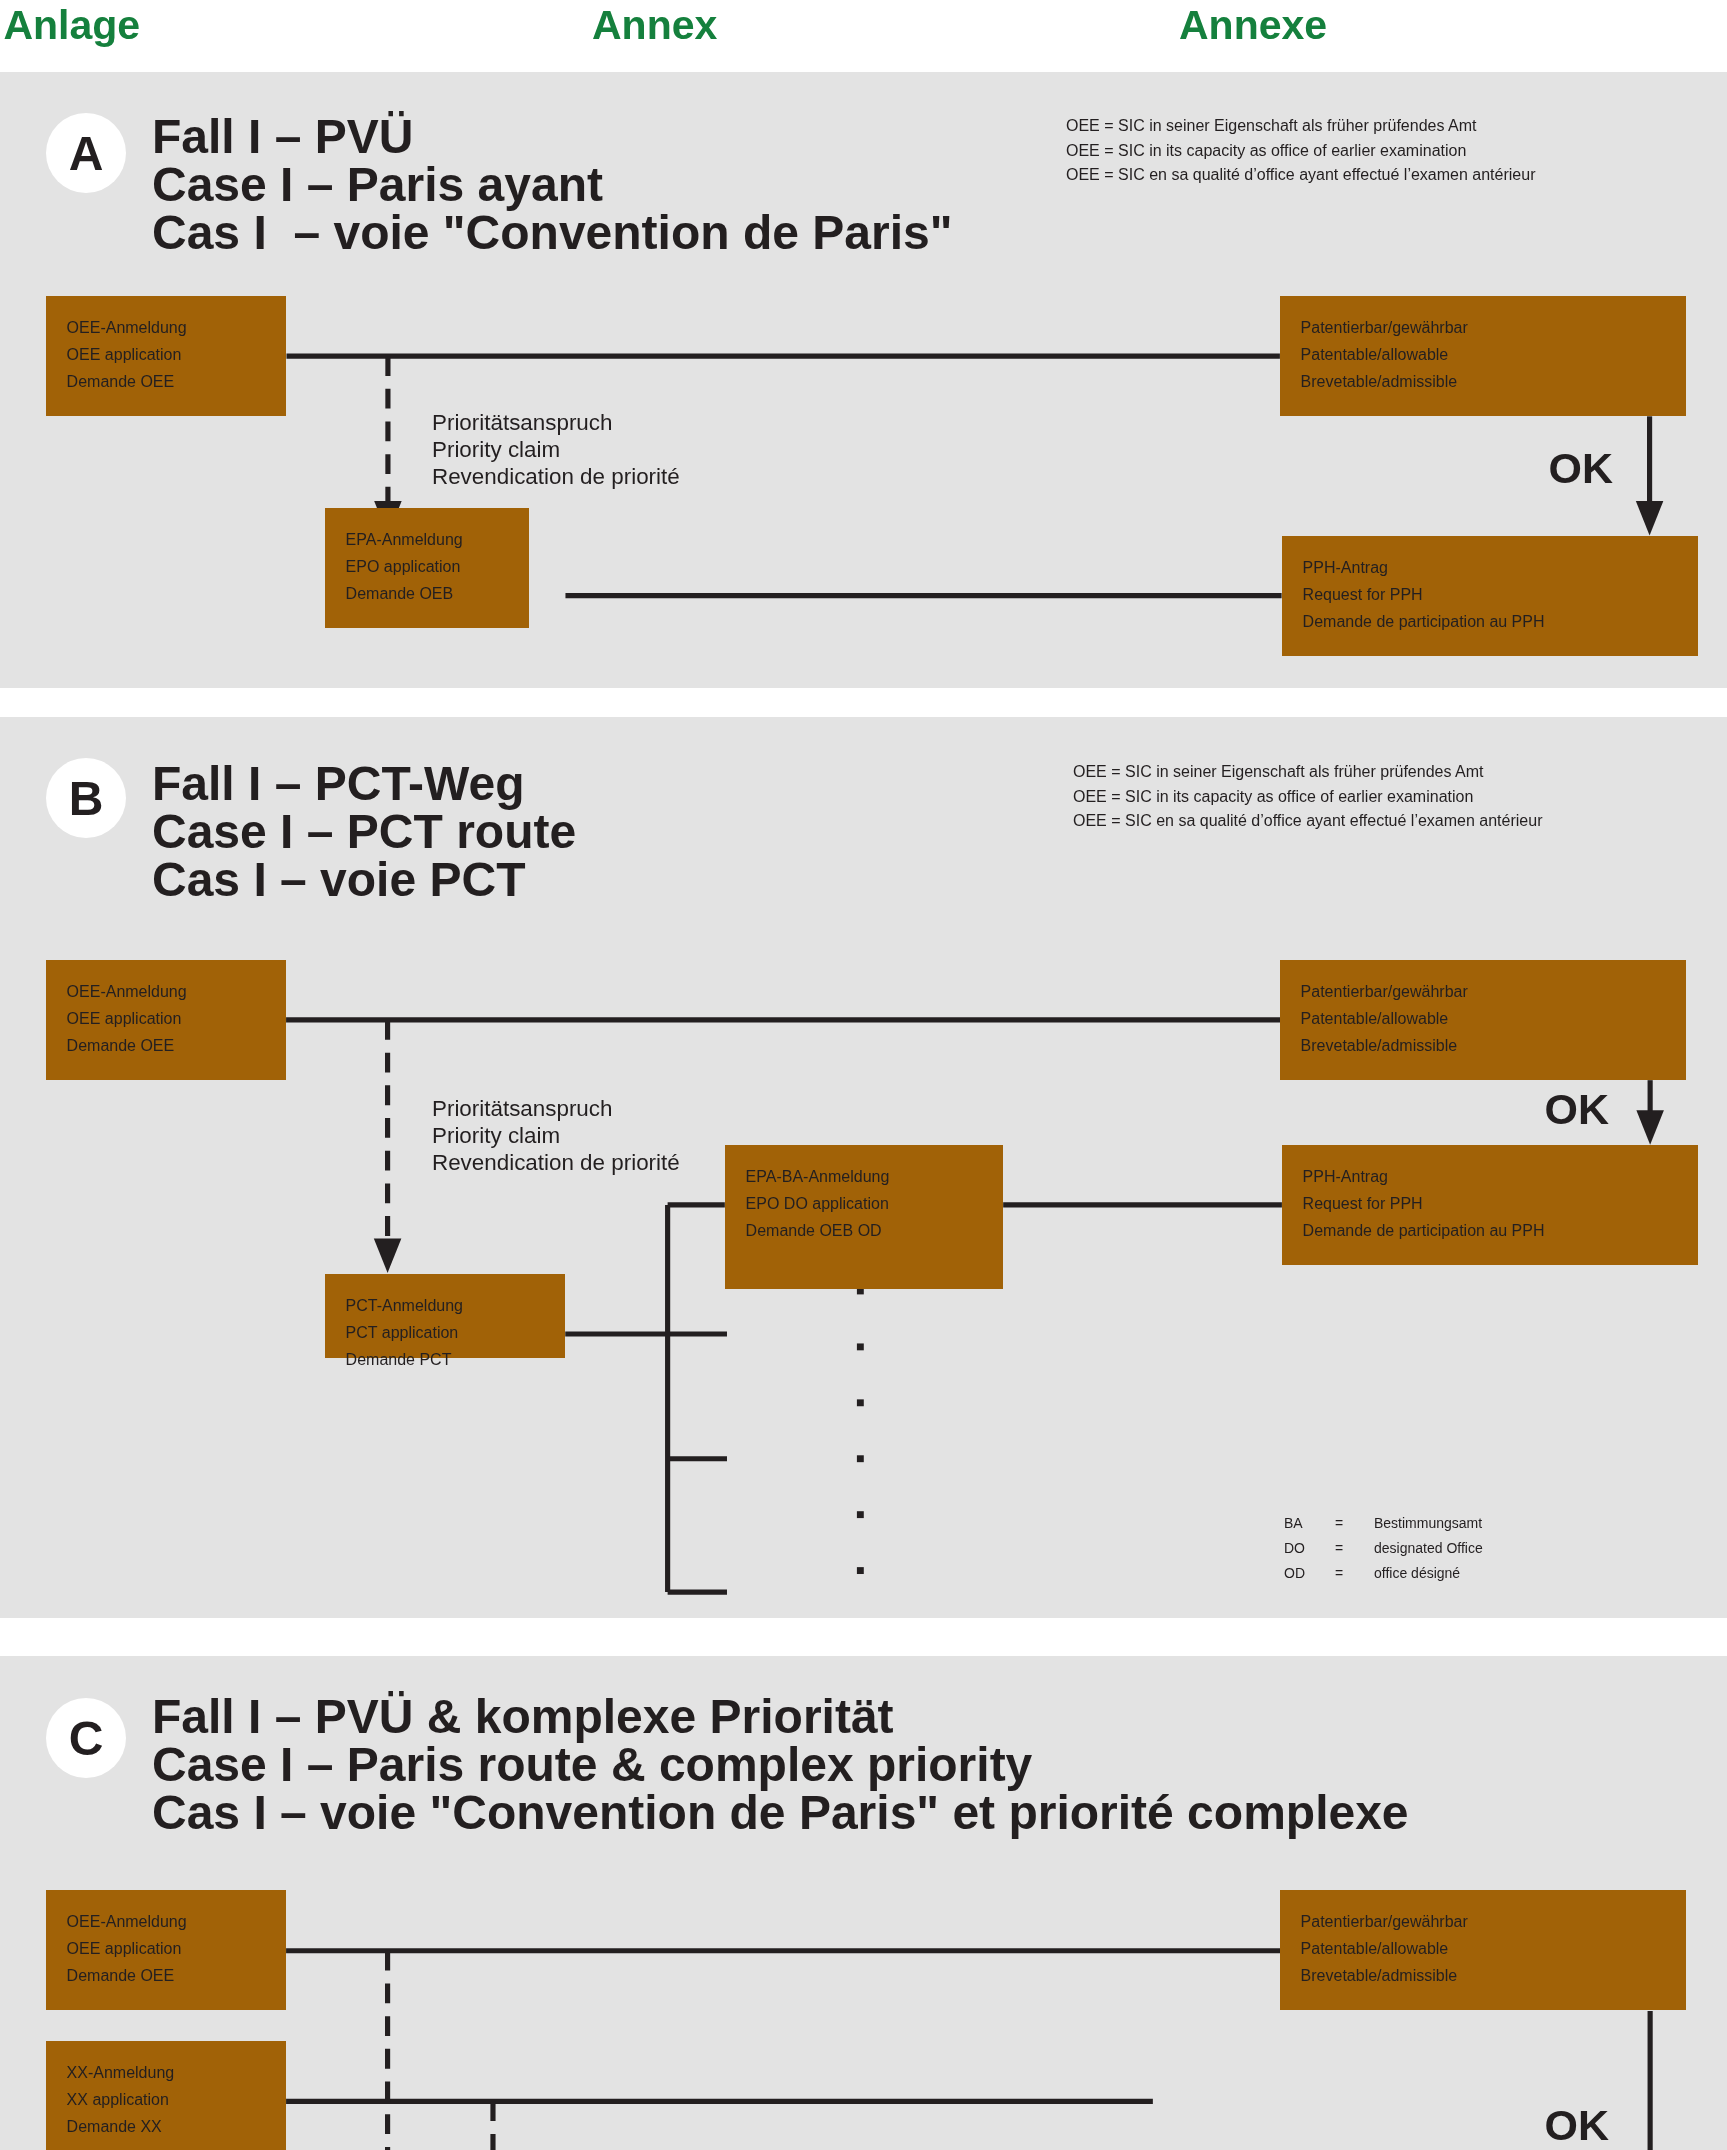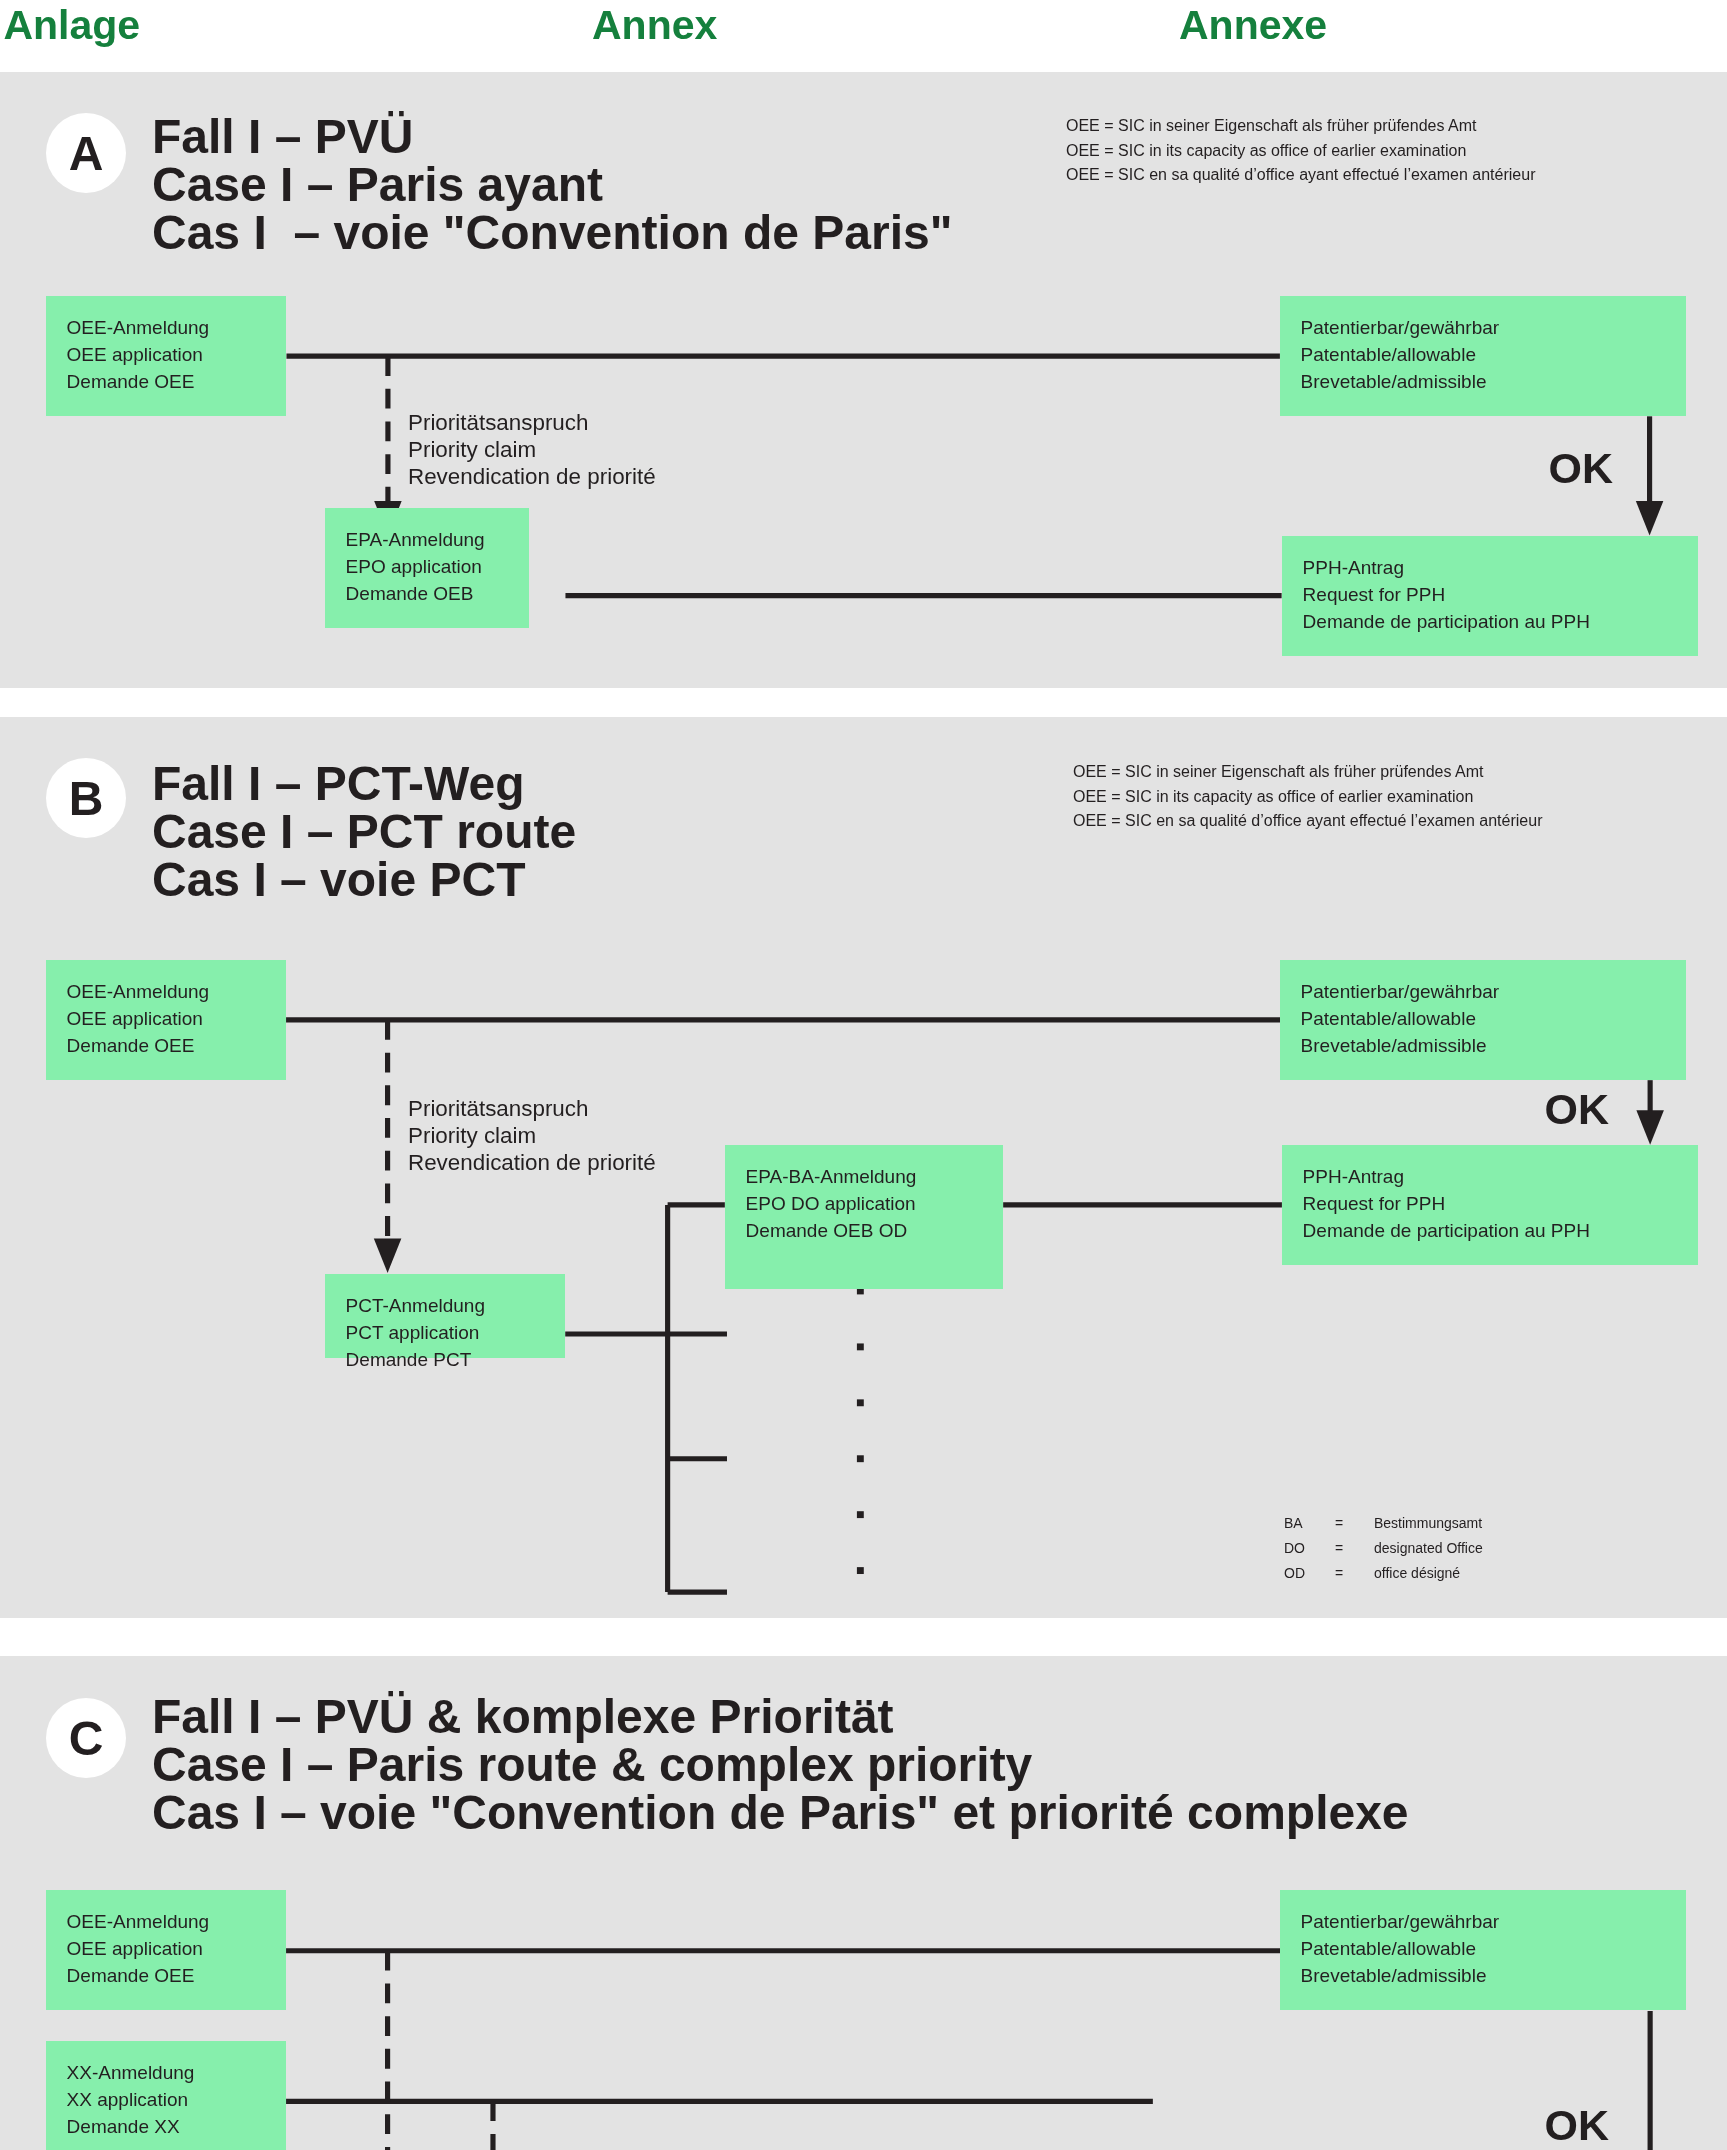--- a/index.html
+++ b/index.html
@@ -10,24 +10,24 @@
   #panel-a{top:72px;height:616px;}
   #panel-b{top:717px;height:901px;}
   #panel-c{top:1656px;height:864px;}
   .badge{position:absolute;width:80px;height:80px;background:#ffffff;border-radius:50%;
          display:flex;align-items:center;justify-content:center;
          font-size:48px;font-weight:bold;}
   .ptitle{position:absolute;left:152px;font-size:48px;font-weight:bold;line-height:48px;}
   .ptitle span{display:block;white-space:pre;}
   .notes{position:absolute;font-size:16px;line-height:24.5px;}
   .notes span{display:block;white-space:pre;}
-  .box{position:absolute;background:#86efac;box-sizing:border-box;
-       padding:18px 4.3px 0 20.6px;font-size:19px;line-height:27px;}
+  .box{position:absolute;background:#a16207;box-sizing:border-box;
+       padding:18px 4.3px 0 20.6px;font-size:16px;line-height:27px;}
   .box span{display:block;white-space:pre;}
-  .plabel{position:absolute;font-size:22.4px;line-height:27px;}
+  .plabel{position:absolute;font-size:22.4px;line-height:27px;margin-left:24px;}
   .plabel span{display:block;white-space:pre;}
   .ok{position:absolute;width:138px;text-align:right;font-size:43px;font-weight:bold;}
   .legend{position:absolute;font-size:14px;line-height:25px;}
   .legend .row{display:block;white-space:pre;}
   .legend .abbr{display:inline-block;width:51px;}
   .legend .eq{display:inline-block;width:39px;}
   svg.wires{position:absolute;left:0;top:0;display:block;}
   svg.wires line{stroke:#231f20;stroke-width:12px;}
   svg.wires line.dashed{stroke-dasharray:46 30;}
   svg.wires polygon,svg.wires rect{fill:#231f20;stroke:none;}

